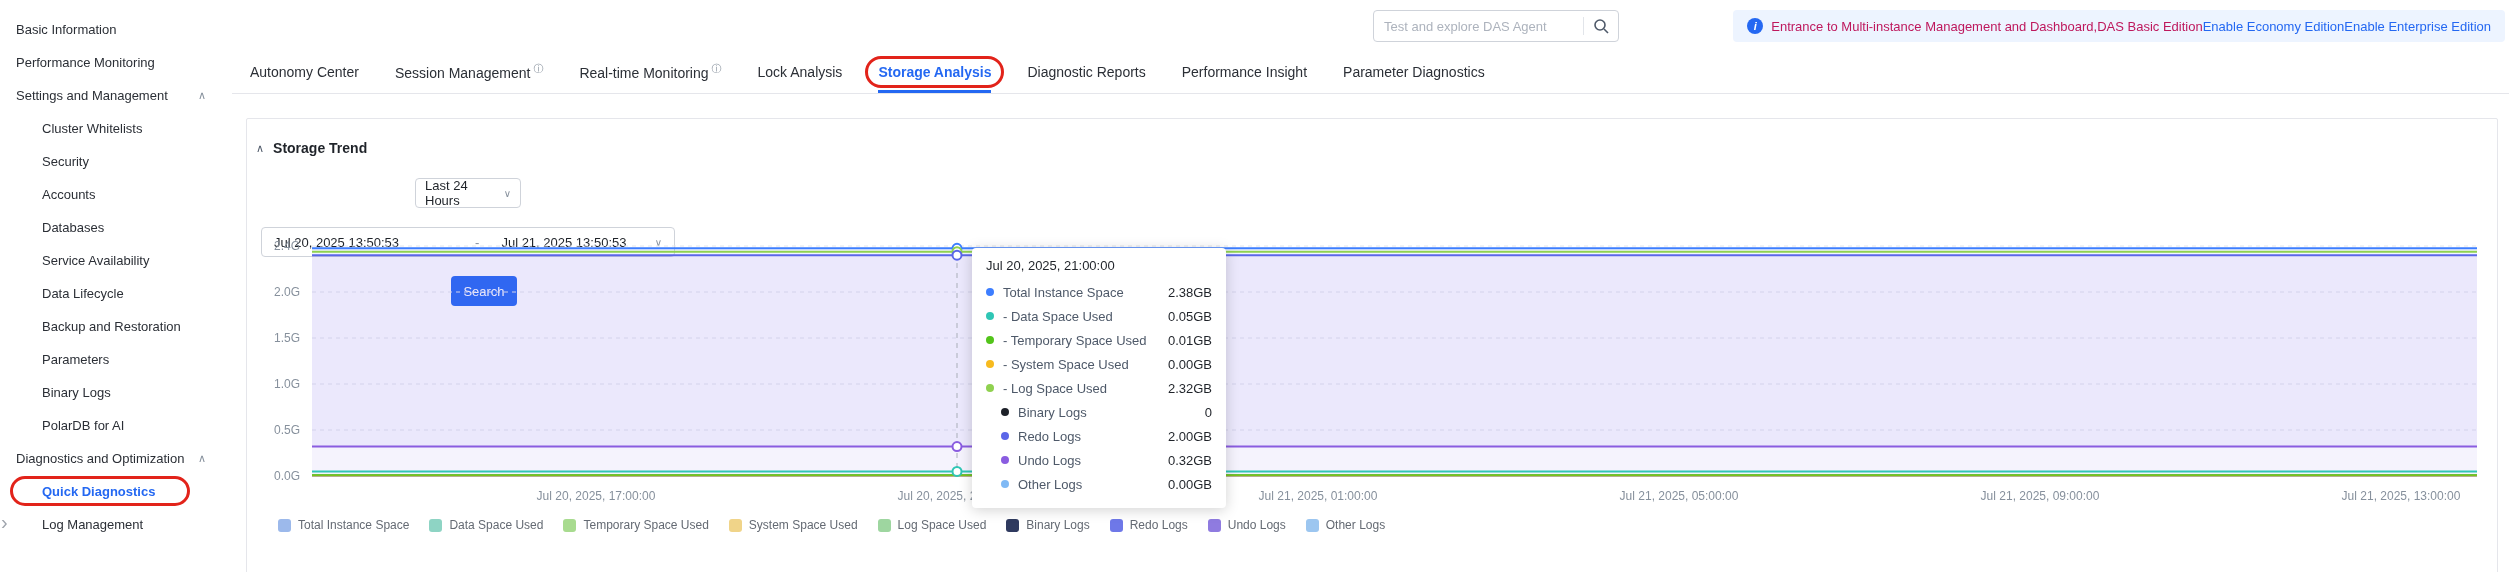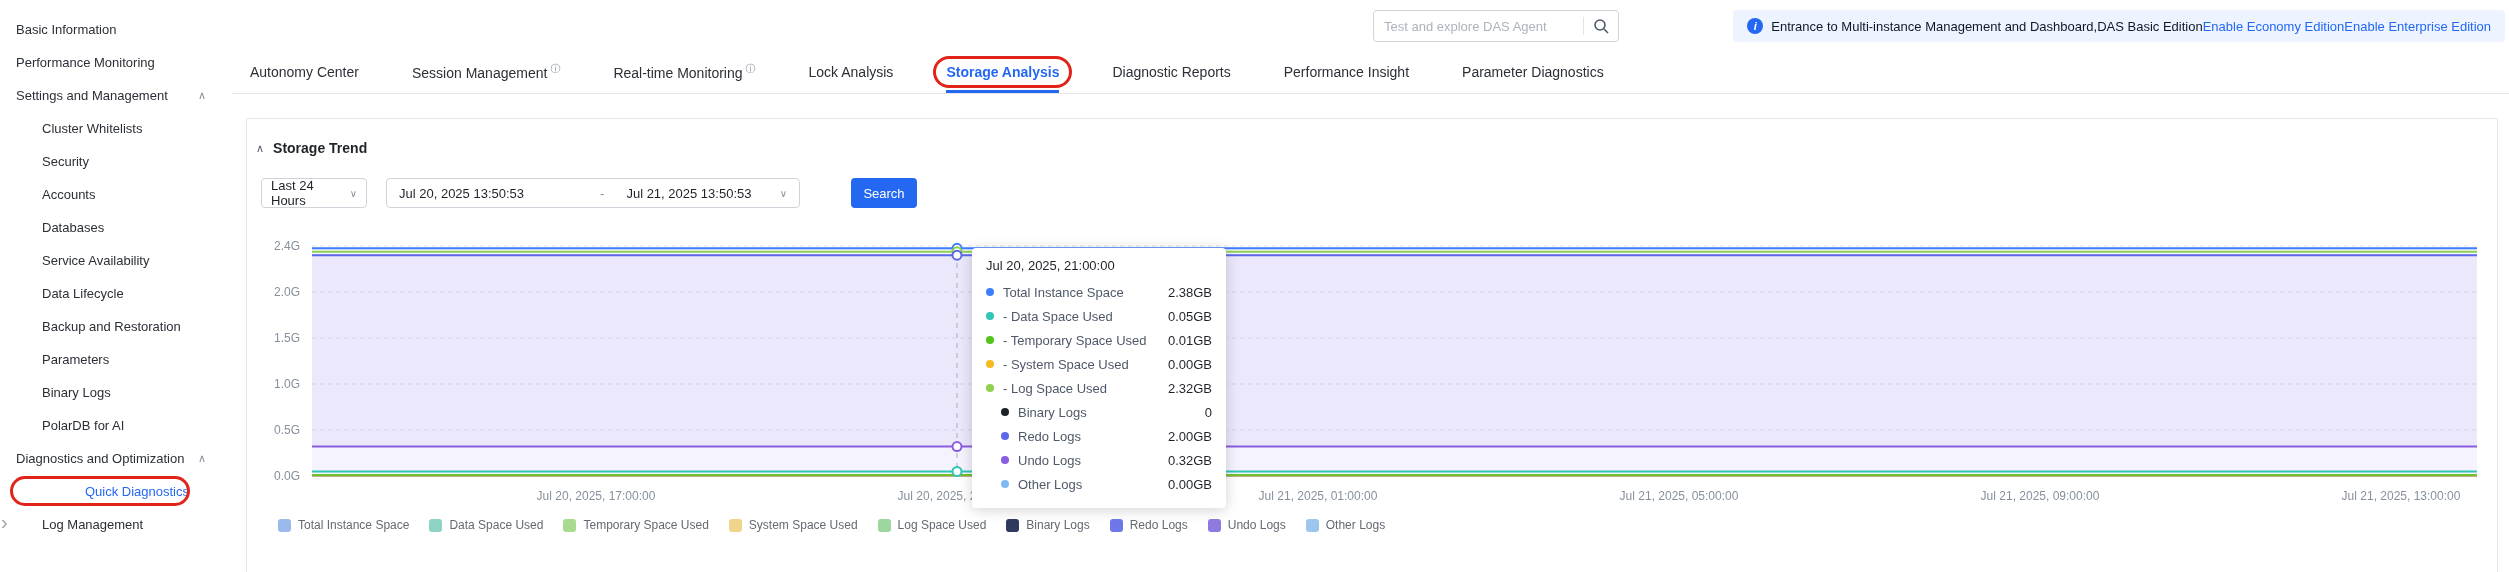--- a/index.html
+++ b/index.html
@@ -2,50 +2,50 @@
 <html><head>
 <meta charset="utf-8">
 <style>
   html,body{margin:0;padding:0;overflow:hidden;}
   body{width:2509px;height:572px;position:relative;background:#fff;font-family:"Liberation Sans",sans-serif;color:#1f2329;}
 
   
   .sidebar{position:absolute;left:0;top:8px;width:232px;height:572px;padding-top:5px;box-sizing:border-box;background:#fff;z-index:3;}
   .side-item{position:relative;height:33px;display:flex;align-items:center;font-size:13px;color:#2b2f36;padding-left:16px;cursor:pointer;white-space:nowrap;}
   .side-item.lvl1{padding-left:42px;}
-  .side-item.active{color:#2468F2;font-weight:normal;justify-content:center;}
+  .side-item.active{color:#2468F2;font-weight:bold;}
   .side-item .chev{margin-left:auto;margin-right:26px;color:#86909c;font-size:11px;font-weight:normal;}
   .expand-arrow{position:absolute;left:1px;top:504px;color:#a0a5ad;font-size:20px;line-height:20px;cursor:pointer;}
   .red-box{position:absolute;border:3px solid #E2231A;border-radius:15px;box-sizing:border-box;pointer-events:none;}
 
   
   .das-search{position:absolute;left:1373px;top:10px;width:246px;height:32px;border:1px solid #cfd3da;border-radius:4px;display:flex;align-items:center;box-sizing:border-box;background:#fff;}
   .das-search input{flex:1;border:none;outline:none;font-size:13px;padding:0 10px;font-family:inherit;color:#1f2329;background:transparent;min-width:0;}
   .das-search input::placeholder{color:#adb3bd;}
   .das-search .sep{width:1px;height:18px;background:#e2e5ea;}
   .das-search .mag{width:34px;display:flex;align-items:center;justify-content:center;cursor:pointer;}
   .banner{position:absolute;right:4px;top:10px;height:32px;display:flex;align-items:center;background:#edf4ff;border-radius:4px;padding:0 14px;font-size:13px;white-space:nowrap;}
   .banner .ico{width:16px;height:16px;border-radius:50%;background:#2468F2;color:#fff;font-size:11px;font-weight:bold;display:flex;align-items:center;justify-content:center;margin-right:8px;flex:none;font-style:italic;}
-  .banner .txt{color:#0f172a;}
+  .banner .txt{color:#be185d;}
   .banner a{color:#2468F2;text-decoration:none;cursor:pointer;}
 
   
-  .tabs{position:absolute;left:232px;top:50px;right:0;height:44px;display:flex;align-items:center;gap:53px;padding-left:18px;border-bottom:1px solid #e5e6eb;box-sizing:border-box;background:#fff;}
+  .tabs{position:absolute;left:232px;top:50px;right:0;height:44px;display:flex;align-items:center;gap:36px;padding-left:18px;border-bottom:1px solid #e5e6eb;box-sizing:border-box;background:#fff;}
   .tab{position:relative;font-size:14px;white-space:nowrap;cursor:pointer;color:#2b2f36;}
   .tab .info{font-size:10px;color:#86909c;vertical-align:super;margin-left:3px;}
   .tab.active{color:#2468F2;font-weight:bold;}
   .tab .underline{position:absolute;left:0;right:0;bottom:-13px;height:3px;background:#2468F2;}
   .tab .red-oval{position:absolute;left:-13px;right:-13px;top:-8px;bottom:-8px;border:3px solid #E2231A;border-radius:19px;pointer-events:none;}
 
   
   .panel{position:absolute;left:246px;top:118px;width:2252px;height:600px;border:1px solid #e5e6eb;border-radius:2px;background:#fff;box-sizing:border-box;z-index:1;}
   .section-head{position:absolute;left:256px;top:140px;display:flex;align-items:center;gap:9px;z-index:2;}
   .section-head .caret{color:#4e5969;font-size:11px;cursor:pointer;}
   .section-head .title{font-size:14px;font-weight:bold;color:#1f2329;}
-  .controls{position:absolute;left:261px;top:178px;display:flex;align-items:center;gap:19px;z-index:2;}
+  .controls{position:absolute;left:261px;top:178px;display:flex;align-items:center;gap:19px;z-index:2;flex-direction:column;}
   .select{width:106px;height:30px;border:1px solid #cfd3da;border-radius:4px;display:flex;align-items:center;padding:0 9px;font-size:13px;box-sizing:border-box;cursor:pointer;background:#fff;}
   .select .caret,.daterange .caret{color:#86909c;font-size:10px;margin-left:auto;}
   .daterange{width:414px;height:30px;border:1px solid #cfd3da;border-radius:4px;display:flex;align-items:center;padding:0 12px;font-size:13px;box-sizing:border-box;cursor:pointer;background:#fff;}
   .daterange .dash{color:#86909c;margin:0 22px 0 76px;}
   .search-btn{width:66px;height:30px;background:#2468F2;border:none;border-radius:4px;color:#fff;font-size:13px;font-family:inherit;cursor:pointer;margin-left:32px;}
 
   
   #chart-svg{position:absolute;left:0;top:0;z-index:2;pointer-events:none;}
   #chart-svg text{font-family:"Liberation Sans",sans-serif;}
   .plot-hover{position:absolute;left:312px;top:243px;width:2165px;height:233px;z-index:2;}

